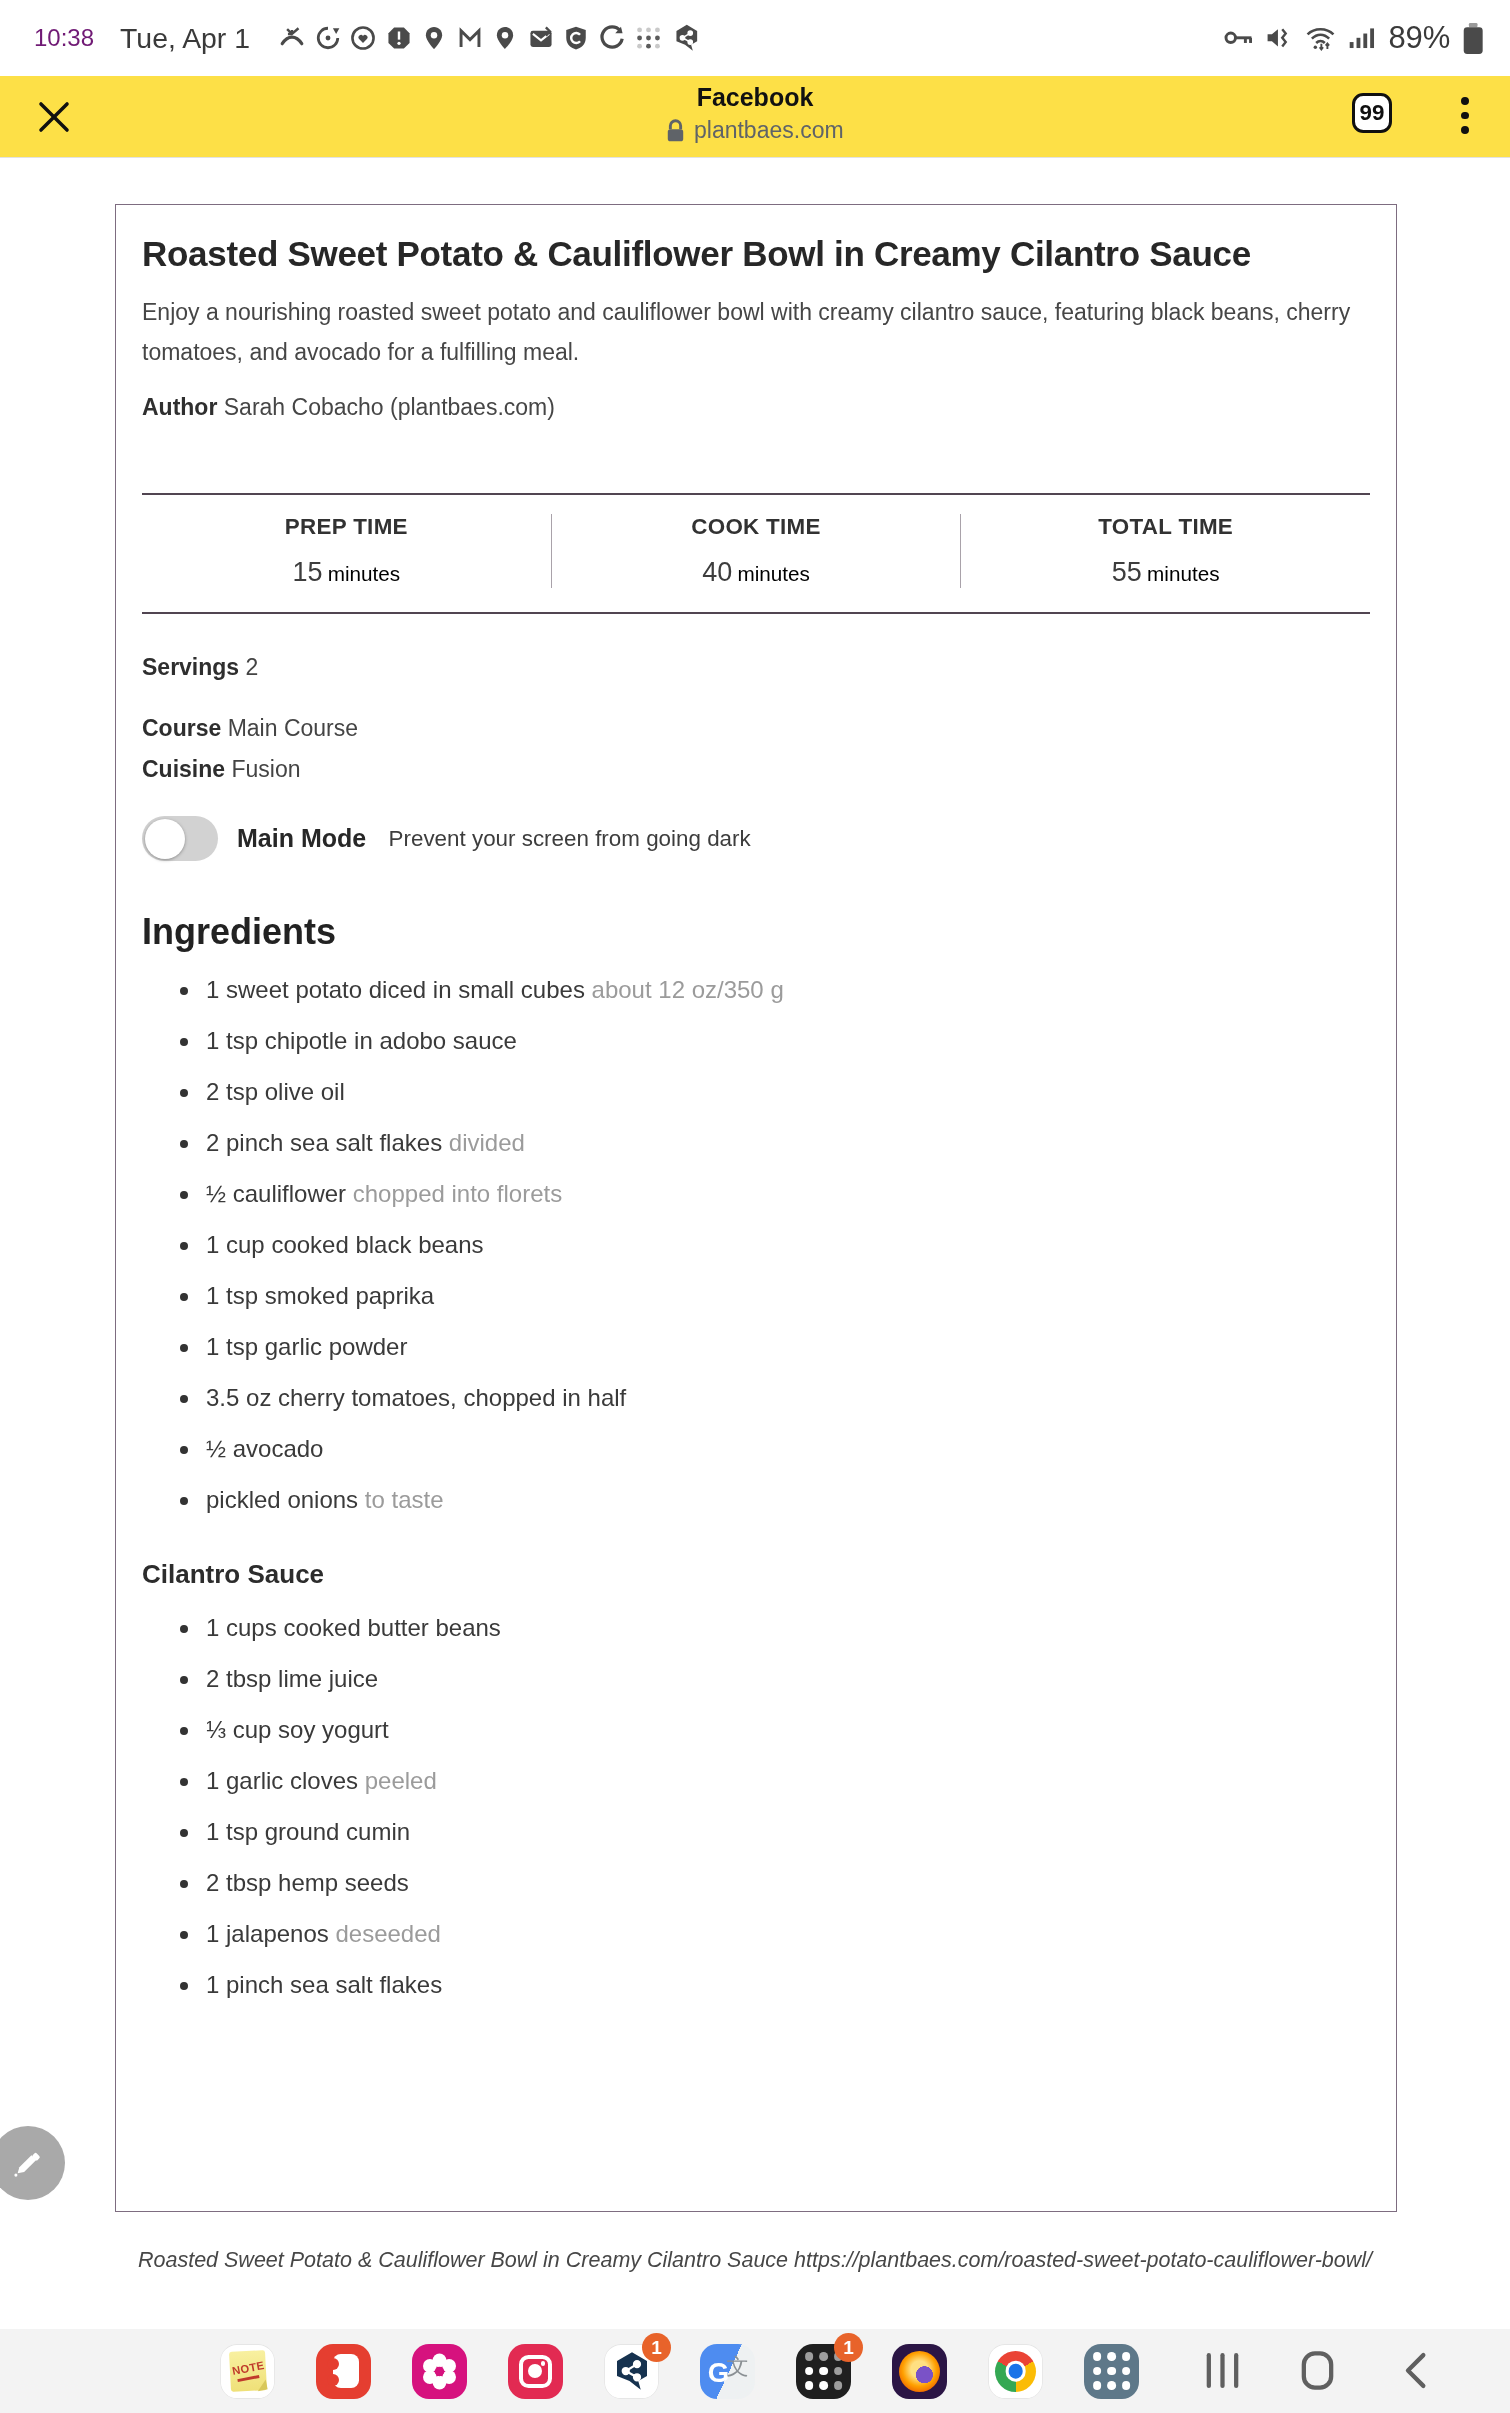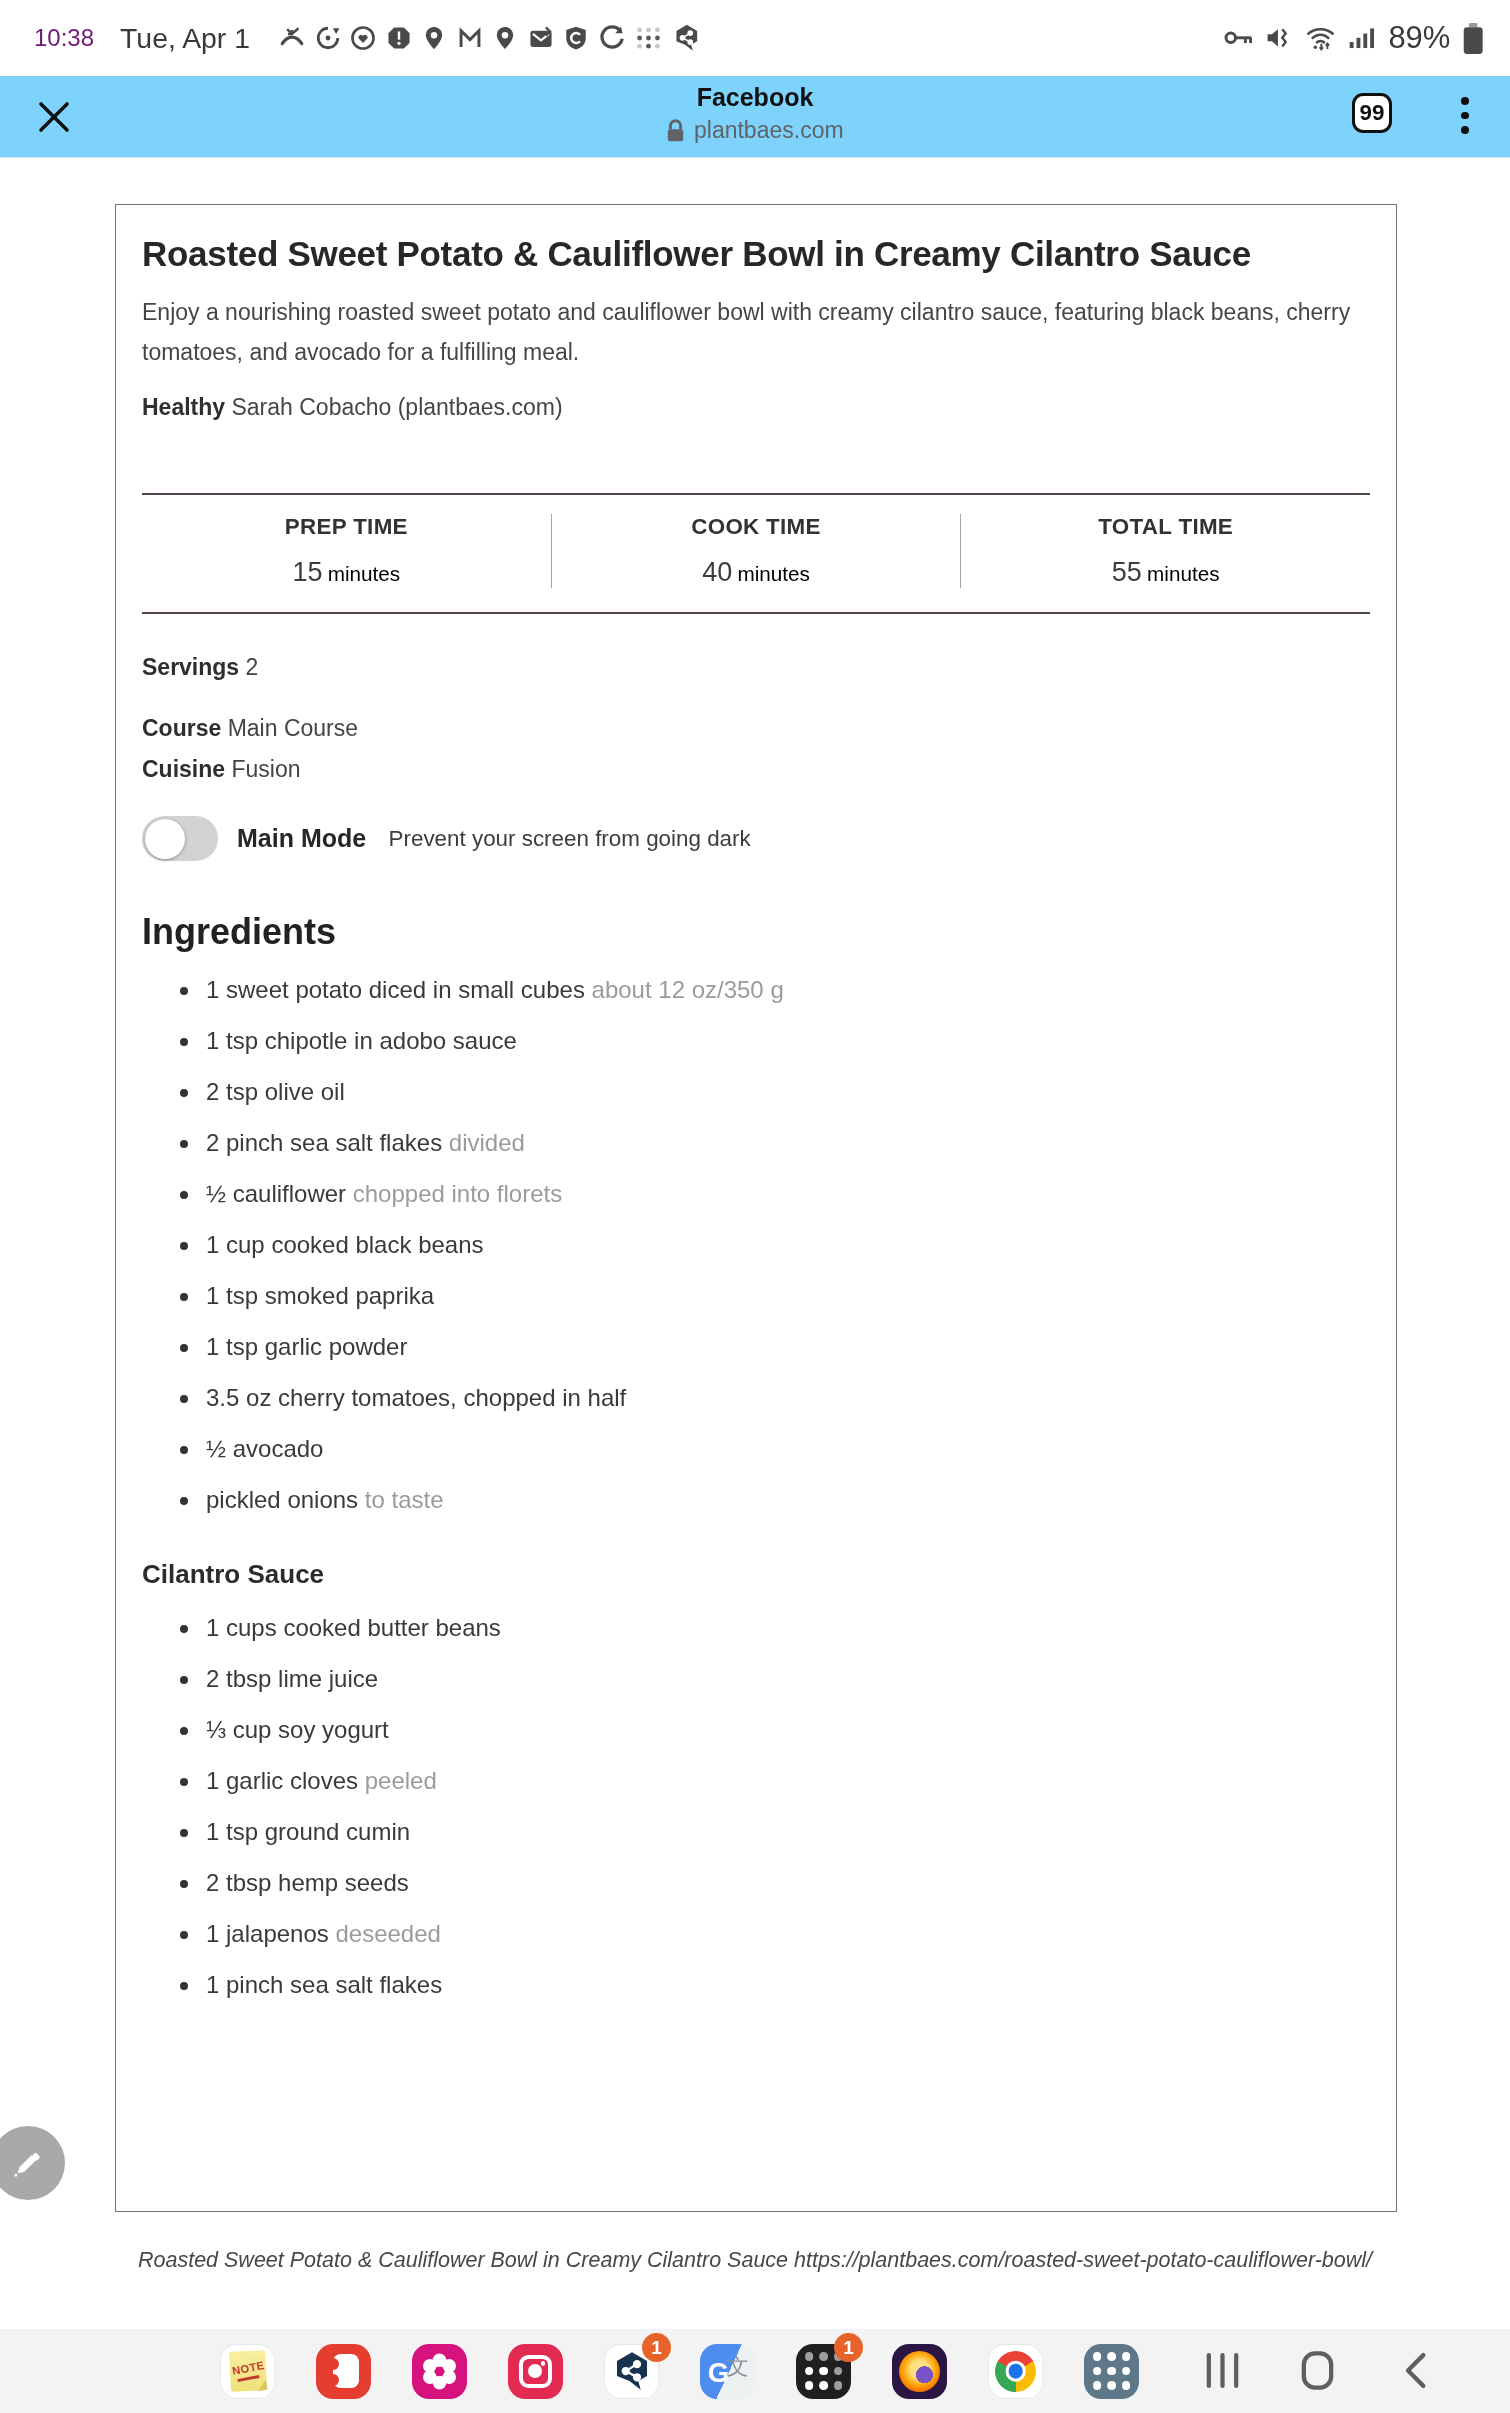--- a/index.html
+++ b/index.html
@@ -12,21 +12,21 @@
   
   .status-bar{position:absolute;top:0;left:0;right:0;height:76px;display:flex;align-items:center;
     padding:0 26px 0 34px;box-sizing:border-box;}
   .sb-time{font-size:24px;color:#701a75;margin-right:26px;}
   .sb-date{font-size:28.4px;color:#3a3a3a;margin-right:29px;}
   .sb-icons{display:flex;align-items:center;gap:9.5px;}
   .sb-right{margin-left:auto;display:flex;align-items:center;gap:11.2px;}
   .sb-batt-text{font-size:31px;color:#3a3a3a;}
 
   
-  .browser-header{position:absolute;top:76px;left:0;right:0;height:81px;border-bottom:0.9px solid #e2e2e2;background:#7dd3fc;}
+  .browser-header{position:absolute;top:76px;left:0;right:0;height:81px;border-bottom:0.9px solid #e2e2e2;background:#fde047;}
   .close-btn{position:absolute;left:34px;top:19px;width:43px;height:43px;background:none;border:none;padding:0;cursor:pointer;}
   .header-center{position:absolute;left:0;right:0;top:6.9px;text-align:center;}
   .site-name{font-size:25px;font-weight:bold;color:#111;}
   .domain-row{margin-top:5.2px;display:flex;justify-content:center;align-items:center;gap:8.6px;}
   .domain-text{font-size:23px;color:#5f6368;}
   .tab-badge{position:absolute;left:1352px;top:17px;width:40px;height:40px;box-sizing:border-box;
     border:3.4px solid #101010;border-radius:11.2px;background:#fff;display:flex;align-items:center;justify-content:center;
     font-size:22.4px;font-weight:bold;color:#101010;padding:0;cursor:pointer;font-family:inherit;}
   .menu-btn{position:absolute;left:1448px;top:15.5px;width:34px;height:48px;background:none;border:none;
     display:flex;flex-direction:column;align-items:center;justify-content:center;gap:6.9px;cursor:pointer;}
@@ -286,21 +286,21 @@
   <button class="menu-btn">
       <span class="menu-dot"></span>
       <span class="menu-dot"></span>
       <span class="menu-dot"></span>
     </button>
 </div>
 
 <div class="card">
   <div class="recipe-title">Roasted Sweet Potato &amp; Cauliflower Bowl in Creamy Cilantro Sauce</div>
   <div class="recipe-desc">Enjoy a nourishing roasted sweet potato and cauliflower bowl with creamy cilantro sauce, featuring black beans, cherry tomatoes, and avocado for a fulfilling meal.</div>
-  <div class="author-row"><b>Healthy</b> <span>Sarah Cobacho (plantbaes.com)</span></div>
+  <div class="author-row"><b>Author</b> <span>Sarah Cobacho (plantbaes.com)</span></div>
 
   <div class="times-table">
     <div class="time-col">
       <div class="time-label">PREP TIME</div>
       <div class="time-value"><span>15</span><span class="time-unit">minutes</span></div>
     </div>
     <div class="time-col">
       <div class="time-label">COOK TIME</div>
       <div class="time-value"><span>40</span><span class="time-unit">minutes</span></div>
     </div>

